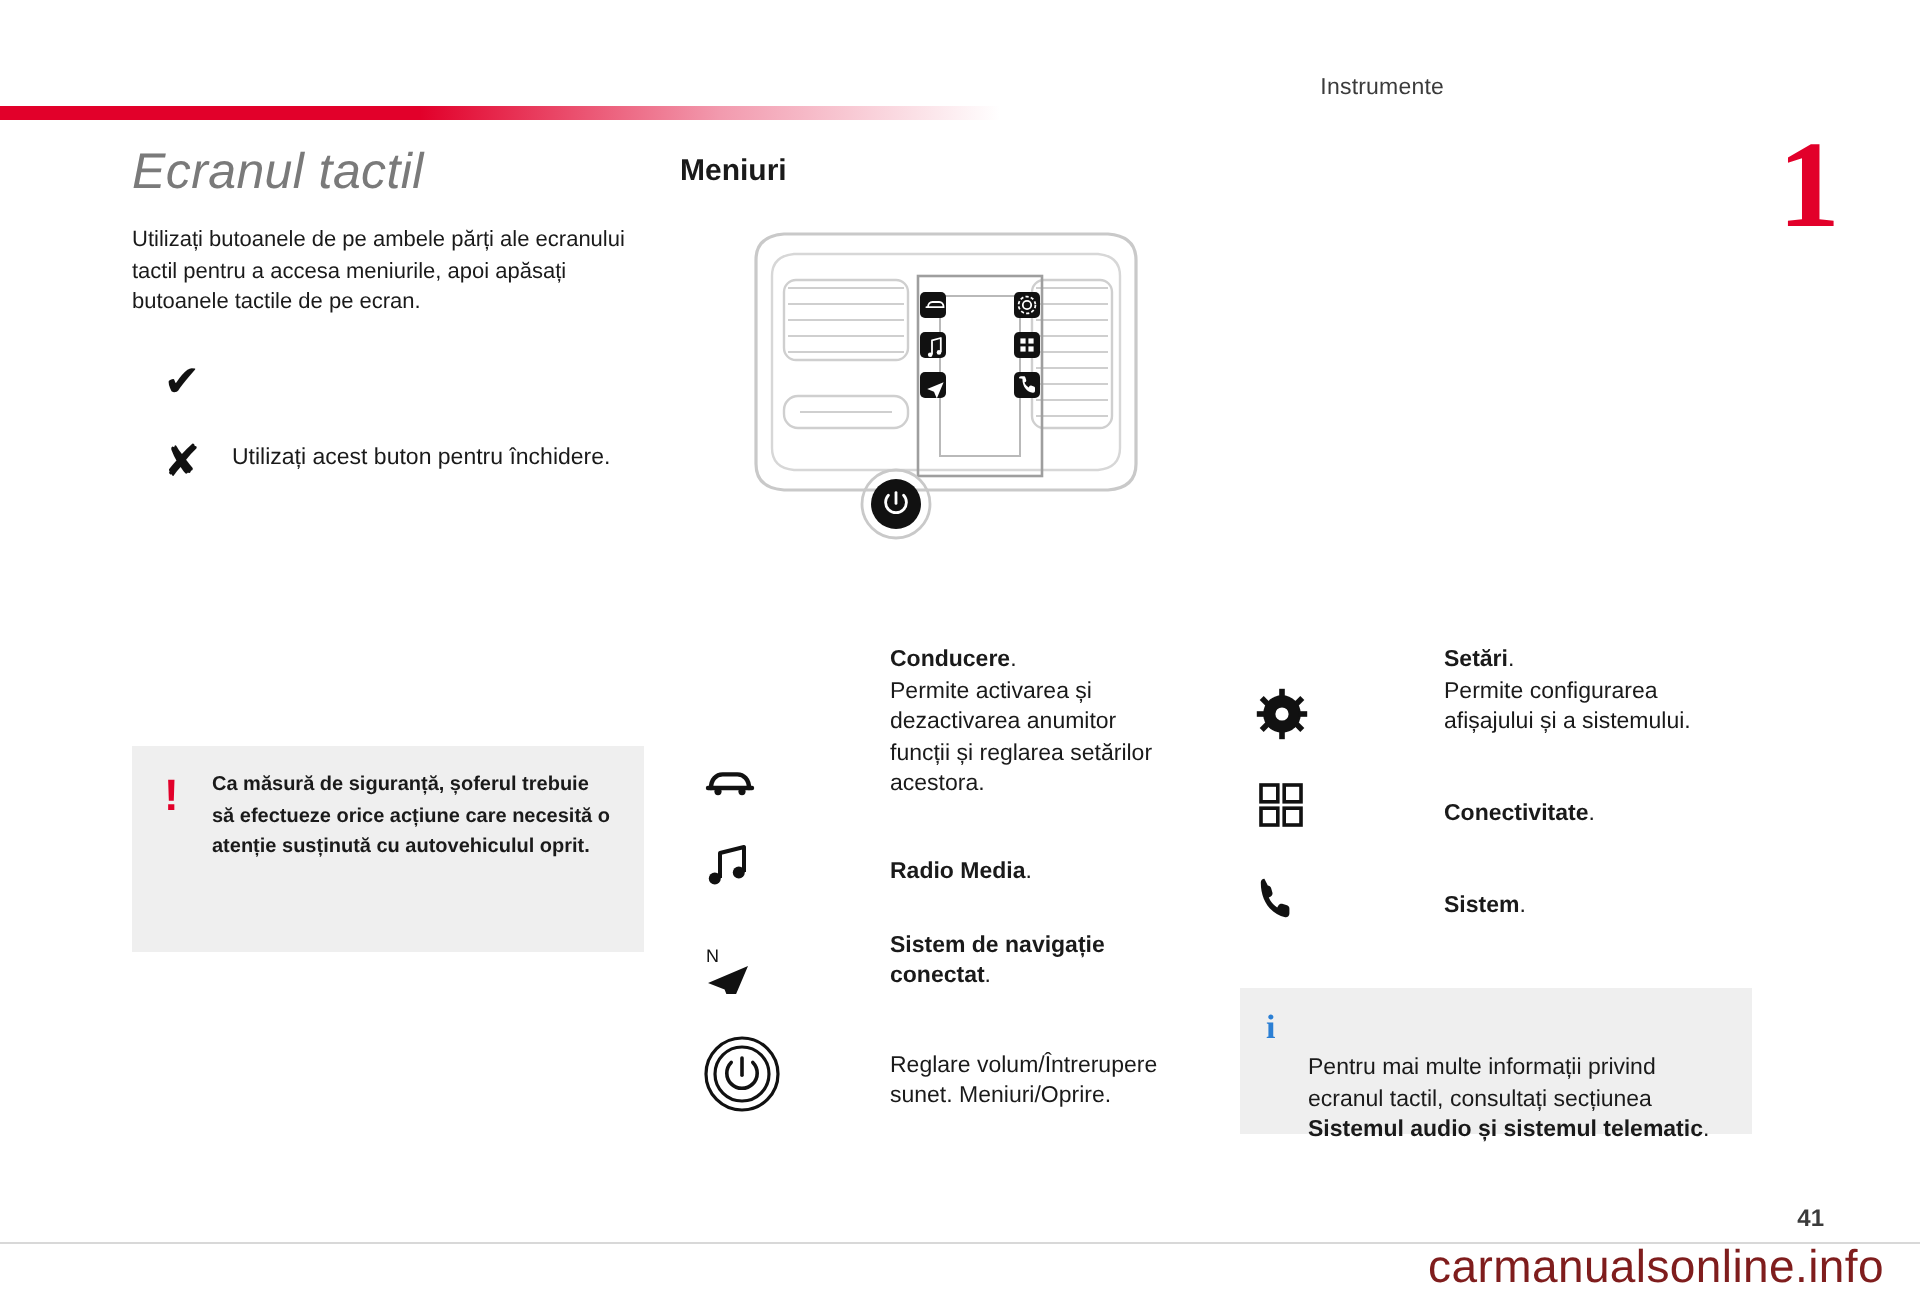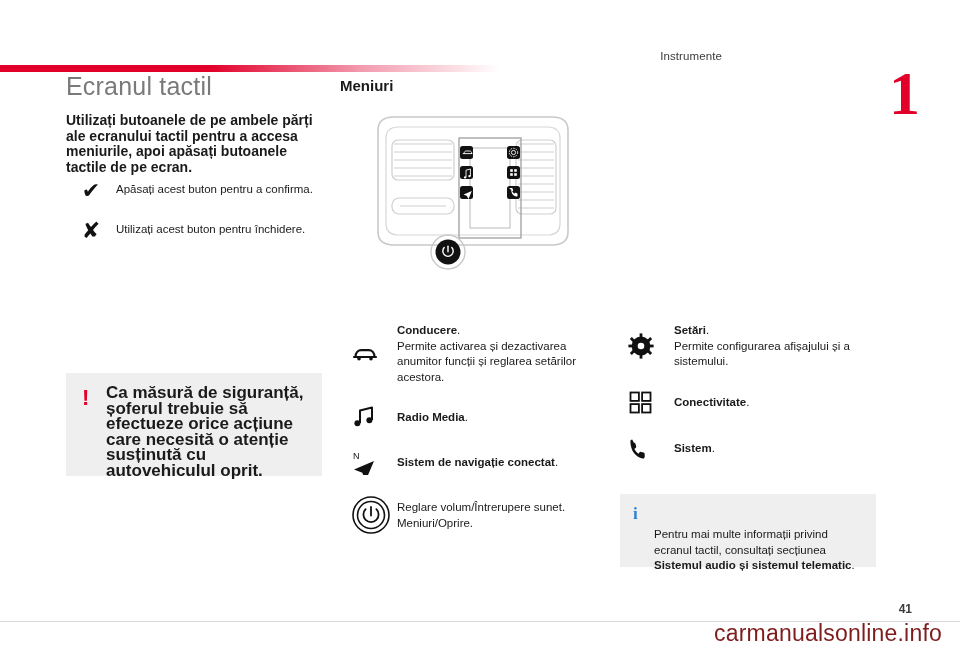--- a/index.html
+++ b/index.html
@@ -12,21 +12,21 @@
     background: #ffffff;
     font-family: "Liberation Sans", sans-serif;
     position: relative;
     overflow: hidden;
     color: #1a1a1a;
   }
 
   
   #header-bar {
     position: absolute;
-    top: 12px;
+    top: 0;
     left: 0;
     width: 780px;
     height: 62px;
   }
   #header-label {
     position: absolute;
     right: 58px;
     top: 38px;
     font-size: 11.5px;
     color: #3b3b3b;
@@ -57,26 +57,26 @@
     left: 66px;
     top: 72px;
     width: 262px;
   }
   #page-title {
     font-size: 25px;
     color: #7a7a7a;
     font-weight: normal;
     margin: 0 0 12px 0;
     letter-spacing: 0.2px;
+    font-style: italic;
   }
   .body-text {
-    font-size: 14px;
+    font-size: 11px;
     line-height: 15.5px;
     color: #1a1a1a;
-    font-weight: bold;
   }
 
   #icon-rows {
     position: absolute;
     left: 66px;
     top: 180px;
     width: 270px;
   }
   .icon-row {
     display: flex;
@@ -113,21 +113,21 @@
     color: #e2002a;
     font-size: 22px;
     font-weight: bold;
     line-height: 22px;
   }
   #warning-text {
     position: absolute;
     left: 40px;
     top: 12px;
     width: 200px;
-    font-size: 17px;
+    font-size: 10px;
     line-height: 15.5px;
     font-weight: bold;
   }
 
   
   #meniuri-title {
     position: absolute;
     left: 340px;
     top: 77px;
     font-size: 15px;
@@ -147,22 +147,23 @@
   .menu-col {
     position: absolute;
     font-size: 11.5px;
     line-height: 15.5px;
   }
   #menu-col-left { left: 343px; top: 322px; width: 240px; }
   #menu-col-right { left: 620px; top: 322px; width: 250px; }
 
   .menu-item {
     display: flex;
-    align-items: center;
+    align-items: flex-end;
     margin-bottom: 20px;
+    gap: 48px;
   }
   .menu-item .m-glyph {
     width: 54px;
     flex: 0 0 54px;
     display: flex;
     align-items: flex-start;
     justify-content: flex-start;
     padding-left: 8px;
     box-sizing: border-box;
   }
@@ -236,21 +237,20 @@
 <div id="chapter-number">1</div>
 
 <div id="left-col">
   <h1 id="page-title">Ecranul tactil</h1>
   <div class="body-text">Utilizați butoanele de pe ambele părți ale ecranului tactil pentru a accesa meniurile, apoi apăsați butoanele tactile de pe ecran.</div>
 </div>
 
 <div id="icon-rows">
   <div class="icon-row">
     <div class="glyph">✔</div>
-    <div class="txt">Apăsați acest buton pentru a confirma.</div>
   </div>
   <div class="icon-row">
     <div class="glyph">✘</div>
     <div class="txt">Utilizați acest buton pentru închidere.</div>
   </div>
 </div>
 
 <div id="warning-box">
   <div id="warning-mark">!</div>
   <div id="warning-text">Ca măsură de siguranță, șoferul trebuie să efectueze orice acțiune care necesită o atenție susținută cu autovehiculul oprit.</div>

